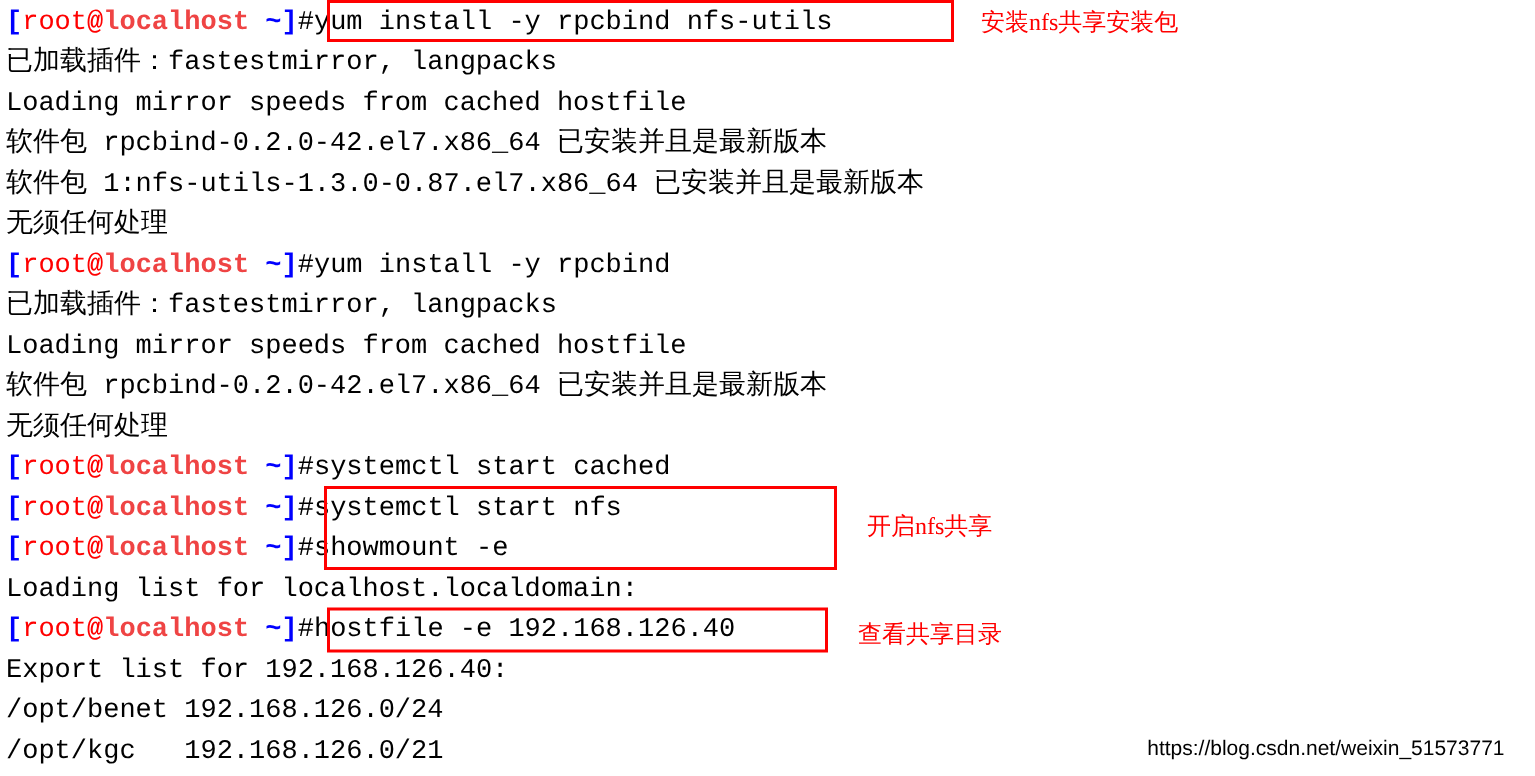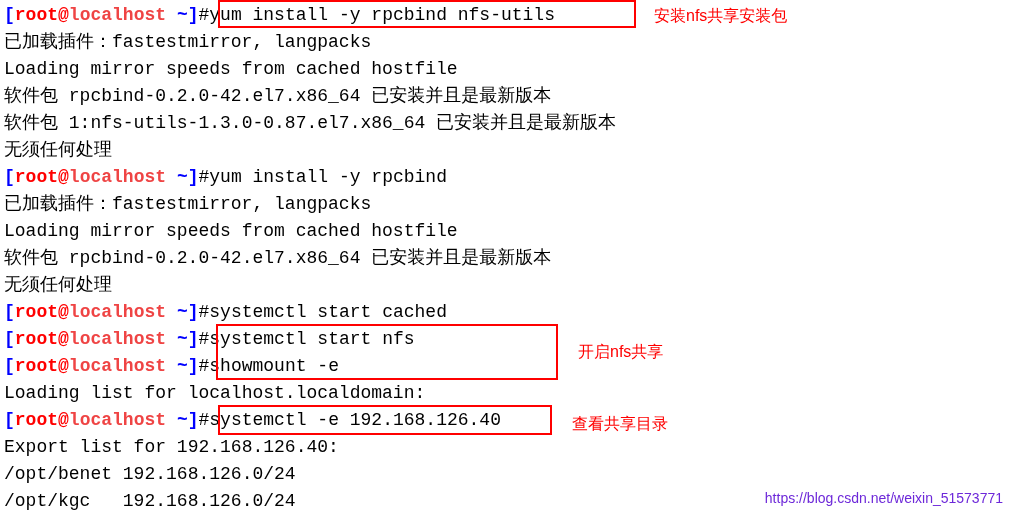--- a/index.html
+++ b/index.html
@@ -22,21 +22,21 @@
     .line {
       white-space: pre;
       position: relative;
     }
     .prompt-bracket {
       color: #0000ff;
       font-weight: bold;
     }
     .prompt-user {
       color: #ff0000;
-      font-weight: bold;
+      font-weight: normal;
     }
     .prompt-at {
       color: #ff0000;
       font-weight: bold;
     }
     .prompt-host {
       color: #ef4444;
       font-weight: bold;
     }
     .prompt-path {
@@ -72,41 +72,41 @@
     }
     .redbox3 {
       left: 218px;
       top: 405px;
       width: 334px;
       height: 30px;
     }
     .anno {
       position: absolute;
       color: #ff0000;
-      font-family: Liberation Sans, sans-serif;
+      font-family: Liberation Serif, serif;
       font-size: 16px;
       white-space: nowrap;
     }
     .anno1 {
       left: 654px;
       top: 4px;
     }
     .anno2 {
       left: 578px;
       top: 340px;
     }
     .anno3 {
       left: 572px;
       top: 412px;
     }
     .watermark {
       position: absolute;
       right: 20px;
       bottom: 8px;
-      color: #6d28d9;
+      color: #000000;
       font-family: Arial, sans-serif;
       font-size: 14px;
     }
   </style>
 </head>
 <body>
 
 <div class="line"><span class="prompt-bracket">[</span><span class="prompt-user">root</span><span class="prompt-at">@</span><span class="prompt-host">localhost</span><span class="prompt-bracket"> </span><span class="prompt-path">~</span><span class="prompt-bracket">]</span><span class="prompt-hash">#</span><span class="cmd">yum install -y rpcbind nfs-utils</span></div>
 <div class="line output">已加载插件：fastestmirror, langpacks</div>
 <div class="line output">Loading mirror speeds from cached hostfile</div>
@@ -115,24 +115,24 @@
 <div class="line output">无须任何处理</div>
 <div class="line"><span class="prompt-bracket">[</span><span class="prompt-user">root</span><span class="prompt-at">@</span><span class="prompt-host">localhost</span><span class="prompt-bracket"> </span><span class="prompt-path">~</span><span class="prompt-bracket">]</span><span class="prompt-hash">#</span><span class="cmd">yum install -y rpcbind</span></div>
 <div class="line output">已加载插件：fastestmirror, langpacks</div>
 <div class="line output">Loading mirror speeds from cached hostfile</div>
 <div class="line output">软件包 rpcbind-0.2.0-42.el7.x86_64 已安装并且是最新版本</div>
 <div class="line output">无须任何处理</div>
 <div class="line"><span class="prompt-bracket">[</span><span class="prompt-user">root</span><span class="prompt-at">@</span><span class="prompt-host">localhost</span><span class="prompt-bracket"> </span><span class="prompt-path">~</span><span class="prompt-bracket">]</span><span class="prompt-hash">#</span><span class="cmd">systemctl start cached</span></div>
 <div class="line"><span class="prompt-bracket">[</span><span class="prompt-user">root</span><span class="prompt-at">@</span><span class="prompt-host">localhost</span><span class="prompt-bracket"> </span><span class="prompt-path">~</span><span class="prompt-bracket">]</span><span class="prompt-hash">#</span><span class="cmd">systemctl start nfs</span></div>
 <div class="line"><span class="prompt-bracket">[</span><span class="prompt-user">root</span><span class="prompt-at">@</span><span class="prompt-host">localhost</span><span class="prompt-bracket"> </span><span class="prompt-path">~</span><span class="prompt-bracket">]</span><span class="prompt-hash">#</span><span class="cmd">showmount -e</span></div>
 <div class="line output">Loading list for localhost.localdomain:</div>
-<div class="line"><span class="prompt-bracket">[</span><span class="prompt-user">root</span><span class="prompt-at">@</span><span class="prompt-host">localhost</span><span class="prompt-bracket"> </span><span class="prompt-path">~</span><span class="prompt-bracket">]</span><span class="prompt-hash">#</span><span class="cmd">systemctl -e 192.168.126.40</span></div>
+<div class="line"><span class="prompt-bracket">[</span><span class="prompt-user">root</span><span class="prompt-at">@</span><span class="prompt-host">localhost</span><span class="prompt-bracket"> </span><span class="prompt-path">~</span><span class="prompt-bracket">]</span><span class="prompt-hash">#</span><span class="cmd">hostfile -e 192.168.126.40</span></div>
 <div class="line output">Export list for 192.168.126.40:</div>
 <div class="line output">/opt/benet 192.168.126.0/24</div>
-<div class="line output">/opt/kgc   192.168.126.0/24</div>
+<div class="line output">/opt/kgc   192.168.126.0/21</div>
 
 <div class="redbox redbox1"></div>
 <div class="redbox redbox2"></div>
 <div class="redbox redbox3"></div>
 
 <div class="anno anno1">安装nfs共享安装包</div>
 <div class="anno anno2">开启nfs共享</div>
 <div class="anno anno3">查看共享目录</div>
 
 <div class="watermark">https://blog.csdn.net/weixin_51573771</div>

